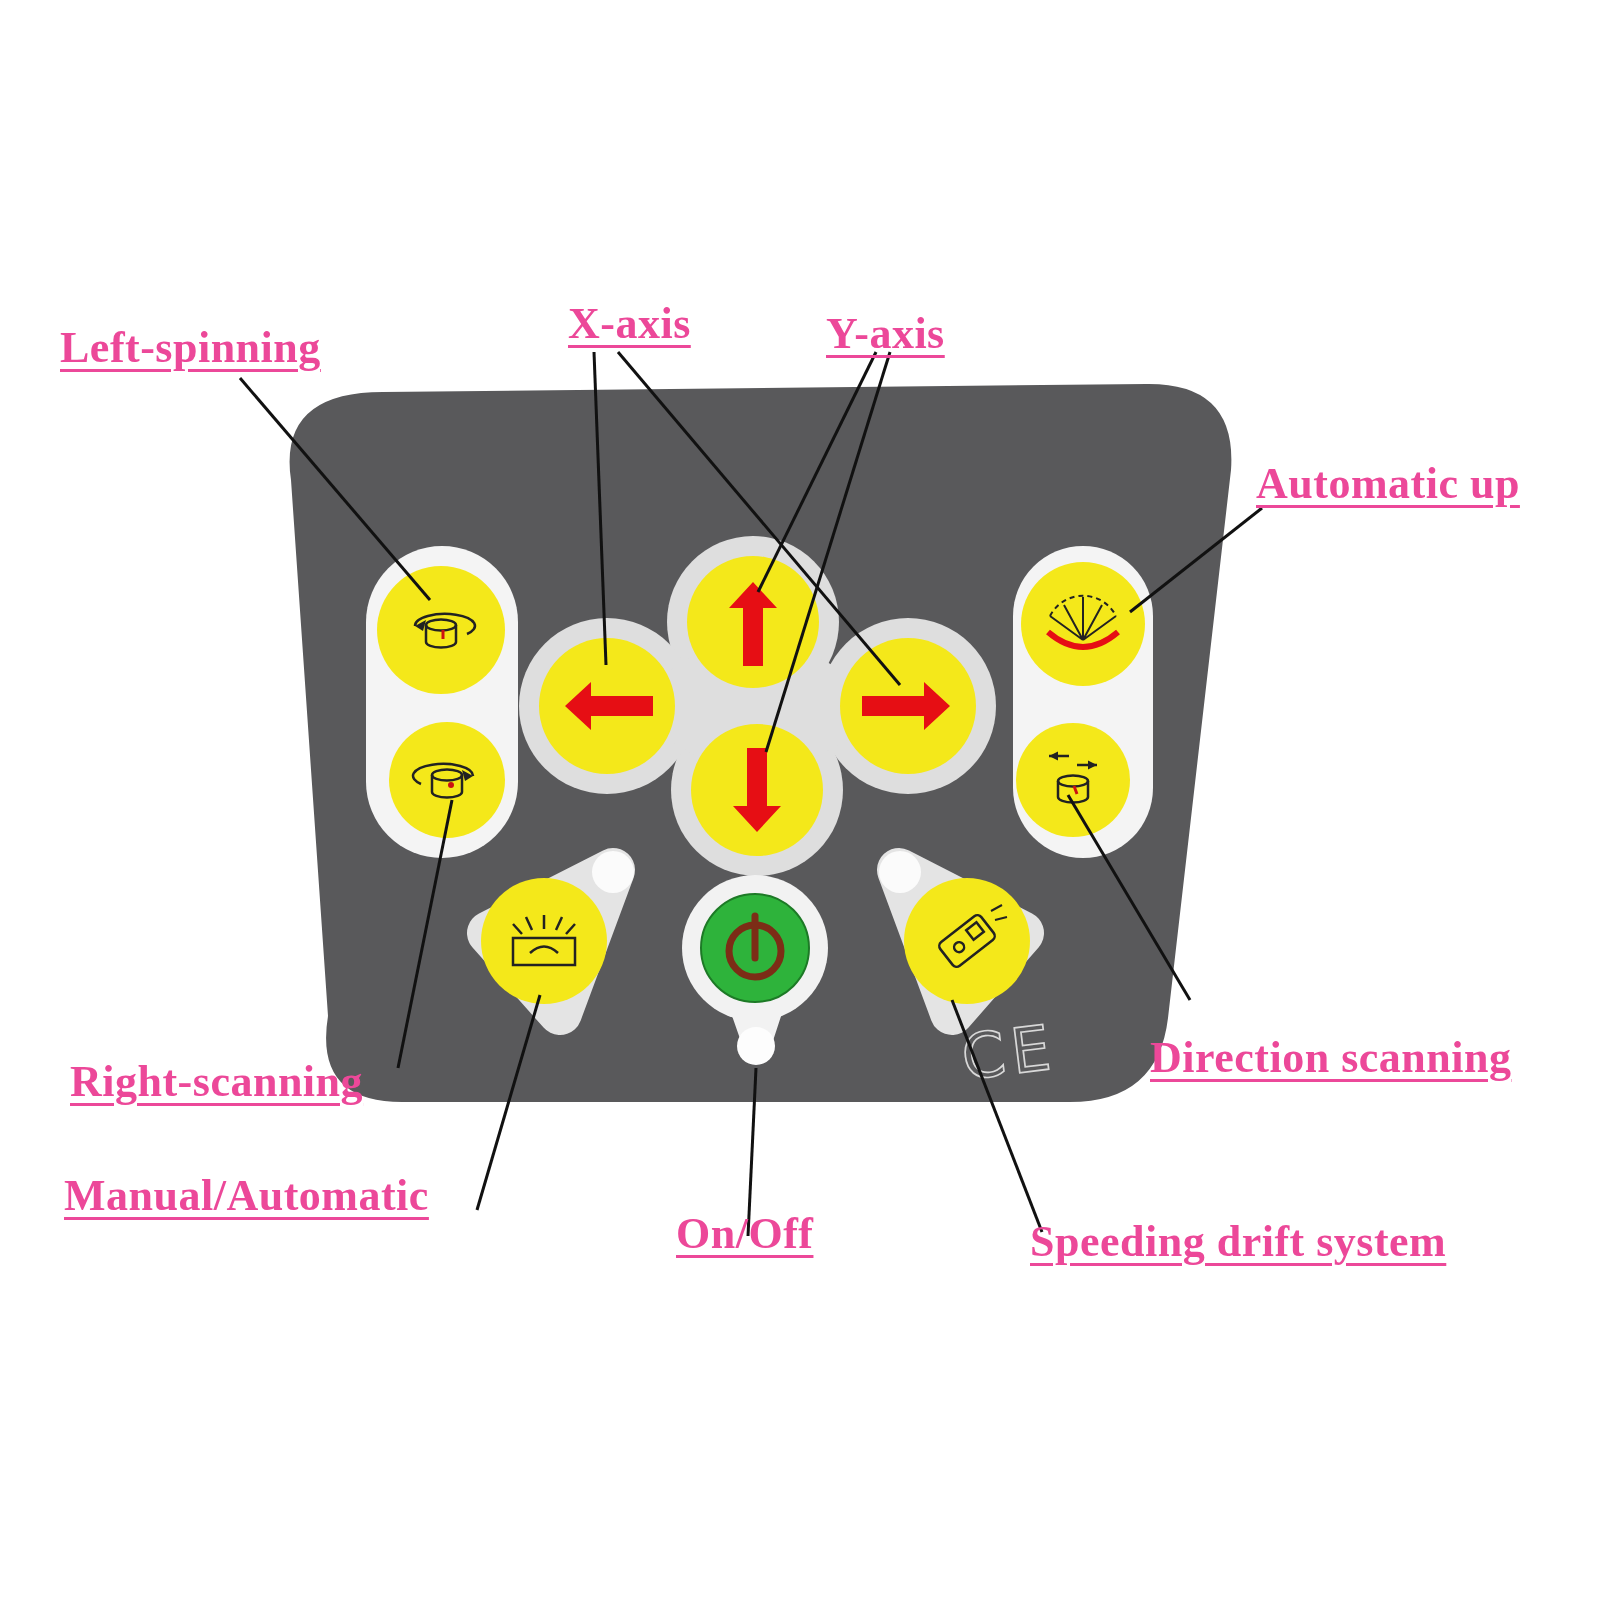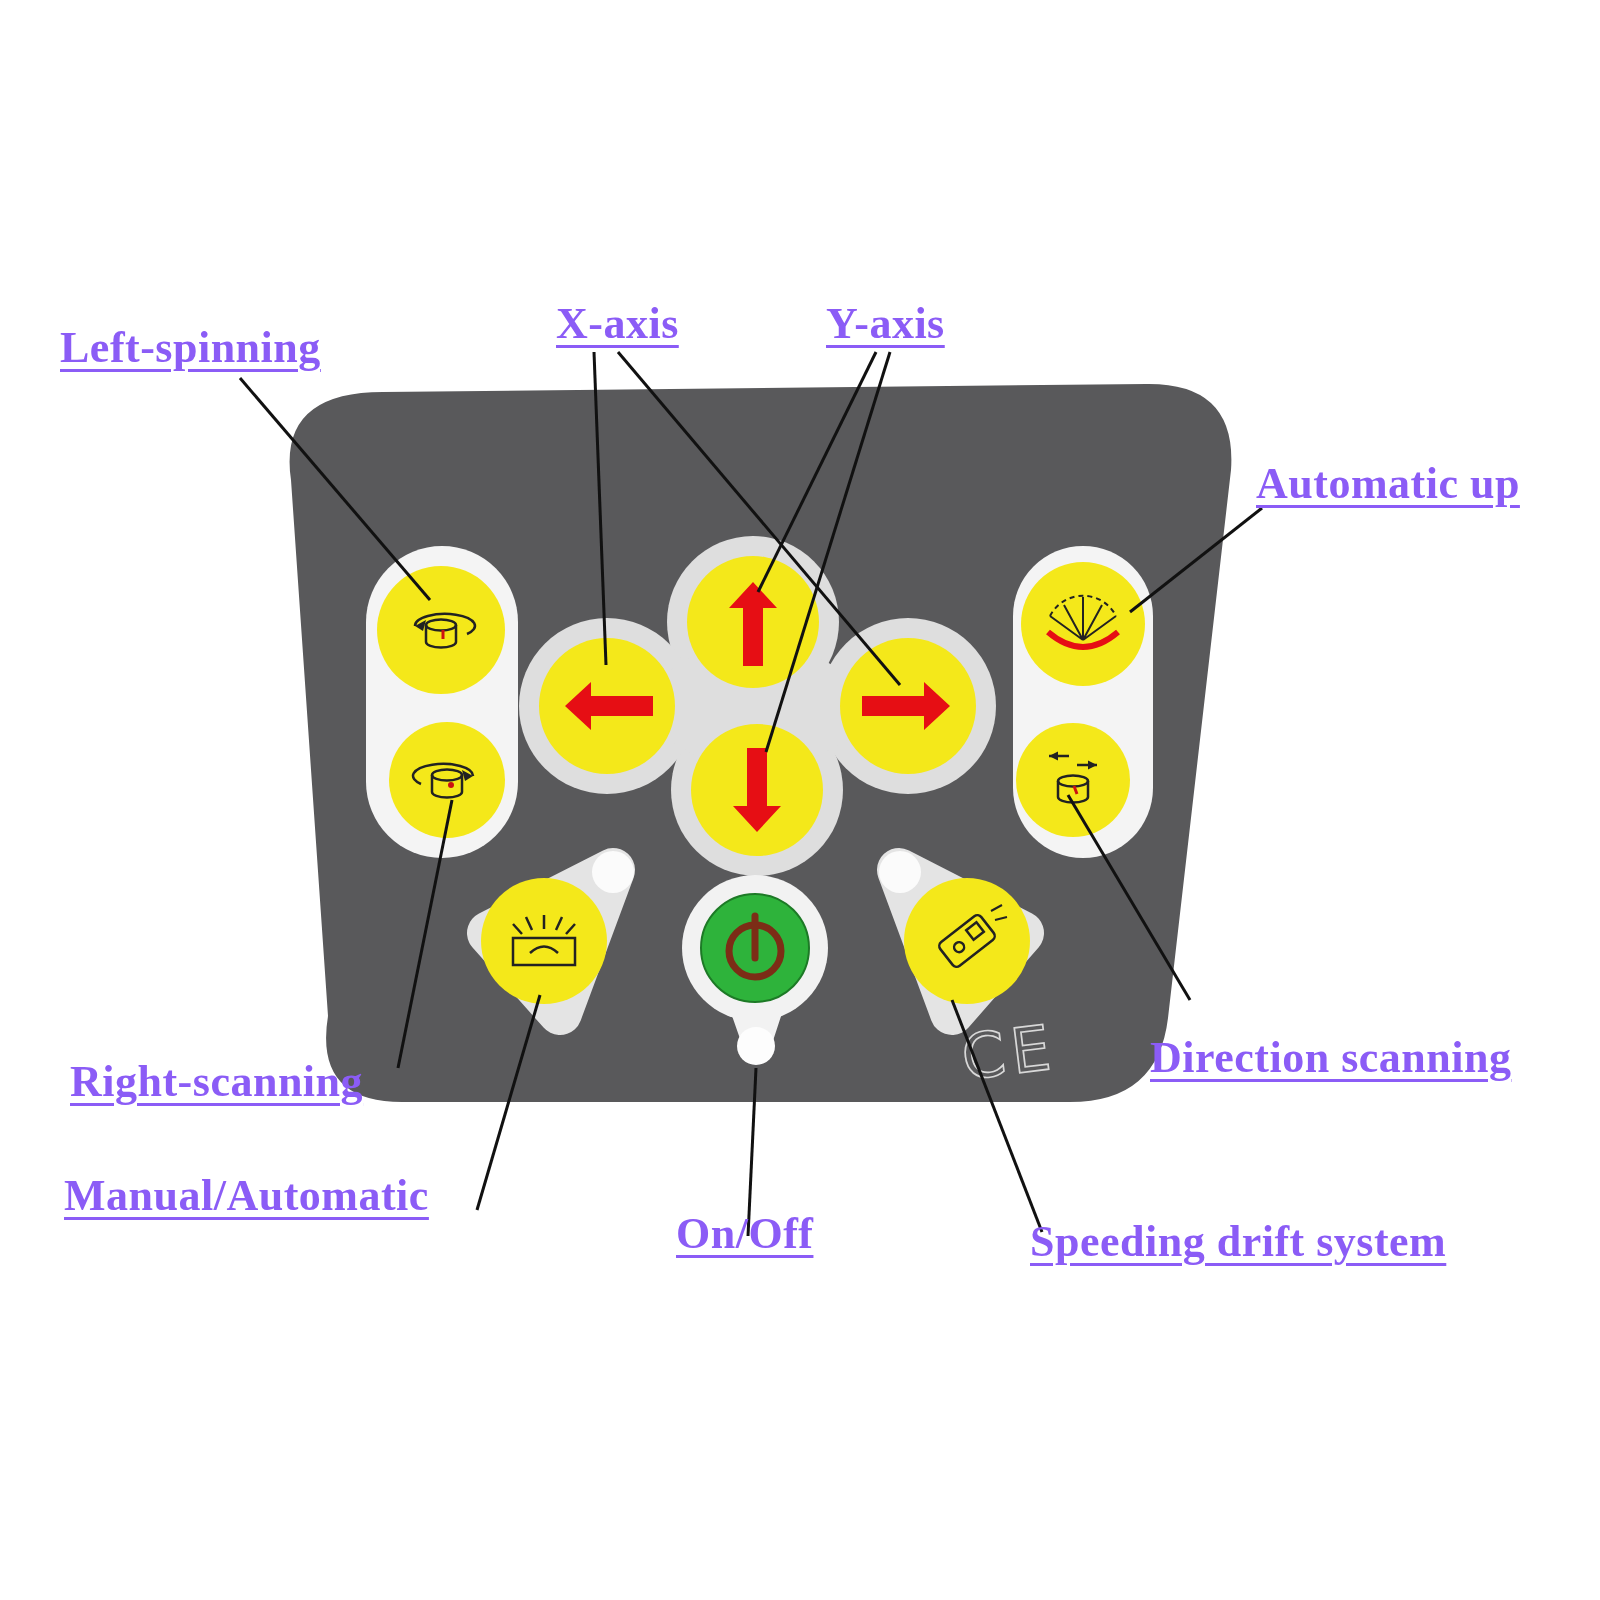--- a/index.html
+++ b/index.html
@@ -1,19 +1,19 @@
 <!DOCTYPE html>
 <html><head>
 <meta charset="utf-8">
 <style>
   html,body{margin:0;padding:0;background:#fff;}
   .canvas{position:relative;width:1600px;height:1600px;background:#fff;overflow:hidden;
           font-family:"Liberation Serif", serif;}
   .diagram-svg{position:absolute;left:0;top:0;}
-  .lbl{position:absolute;font-weight:bold;font-size:44px;color:#8b5cf6;white-space:nowrap;
+  .lbl{position:absolute;font-weight:bold;font-size:44px;color:#ec4899;white-space:nowrap;
        text-decoration:underline;text-decoration-thickness:3px;text-underline-offset:7px;
        letter-spacing:0.5px;}
 </style>
 </head>
 <body>
 
 <div class="canvas">
 
 <svg class="diagram-svg" width="1600" height="1600" viewBox="0 0 1600 1600">
 
@@ -159,22 +159,22 @@
     <line x1="1262" y1="508" x2="1130" y2="612"></line>
     <line x1="1068" y1="795" x2="1190" y2="1000"></line>
     <line x1="452" y1="800" x2="398" y2="1068"></line>
     <line x1="540" y1="995" x2="477" y2="1210"></line>
     <line x1="756" y1="1068" x2="748" y2="1236"></line>
     <line x1="952" y1="1000" x2="1042" y2="1232"></line>
   </g>
 </svg>
 
 <div class="lbl" style="left:60px;  top:322px;">Left-spinning</div>
-<div class="lbl" style="left:556px; top:298px;">X-axis</div>
-<div class="lbl" style="left:826px; top:298px;">Y-axis</div>
+<div class="lbl" style="left:568px; top:298px;">X-axis</div>
+<div class="lbl" style="left:826px; top:308px;">Y-axis</div>
 <div class="lbl" style="left:1256px;top:458px;">Automatic up</div>
 <div class="lbl" style="left:1150px;top:992px;margin-top:40px;">Direction scanning</div>
 <div class="lbl" style="left:64px;  top:1170px;">Manual/Automatic</div>
 <div class="lbl" style="left:70px;  top:1056px;">Right-scanning</div>
 <div class="lbl" style="left:676px; top:1208px;">On/Off</div>
 <div class="lbl" style="left:1030px;top:1216px;">Speeding drift system</div>
 
 </div>
 
 </body></html>

